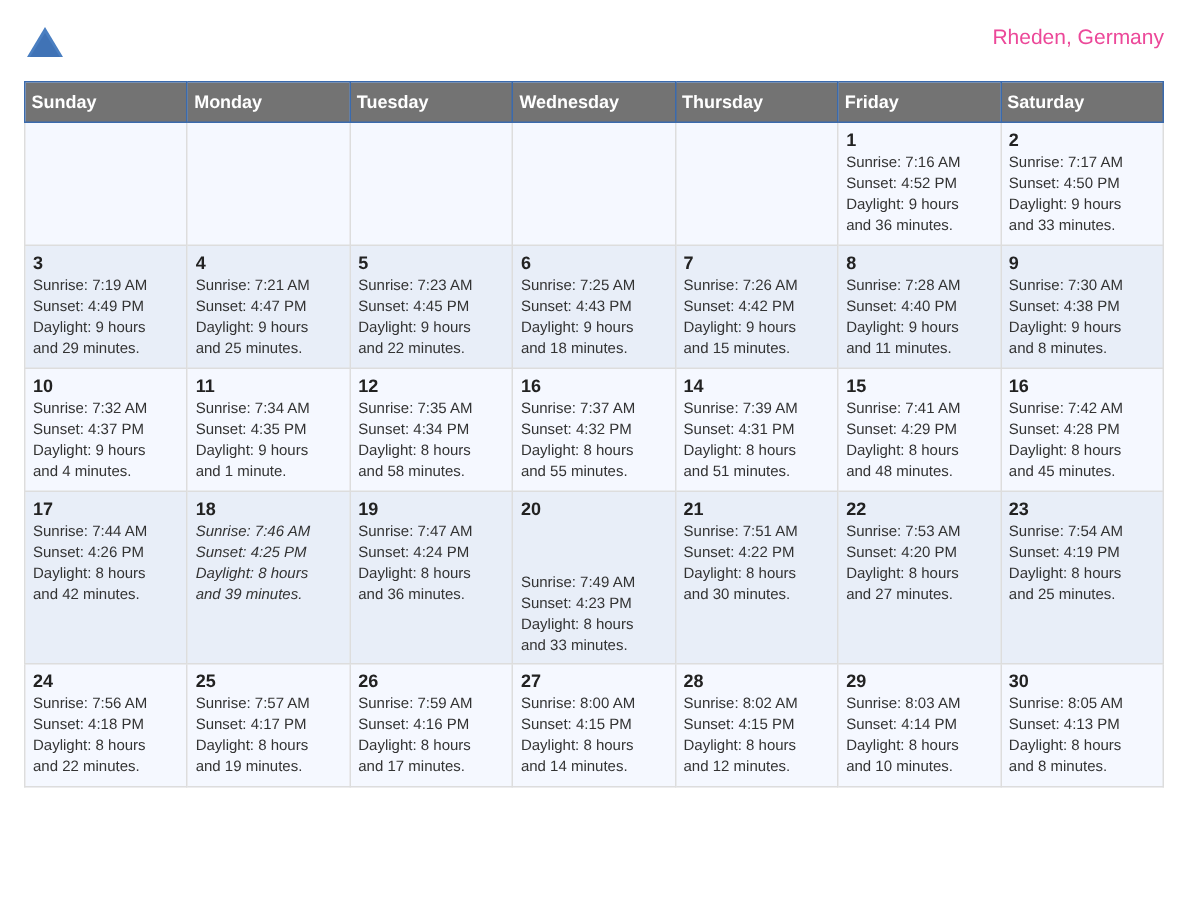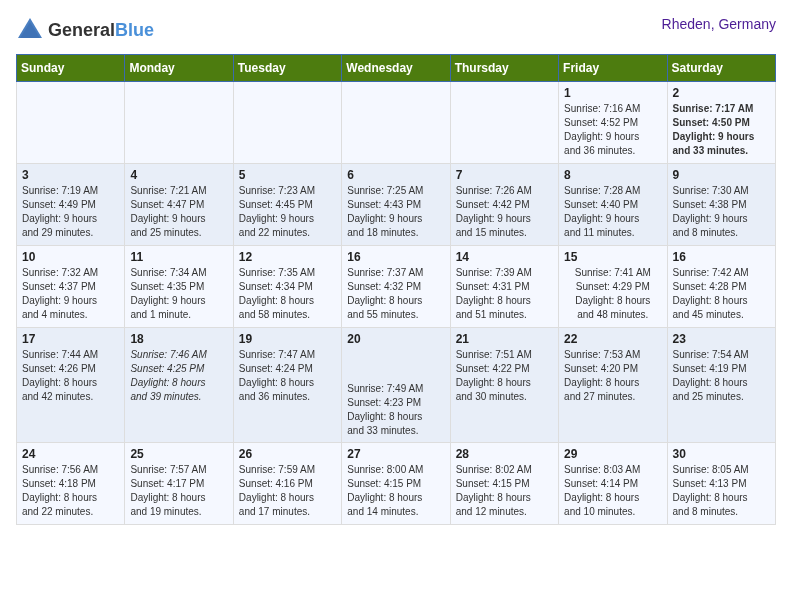--- a/index.html
+++ b/index.html
@@ -38,29 +38,29 @@
     .title-area {
       text-align: right;
     }
     .month-title {
       font-size: 32px;
       font-weight: bold;
       color: #333;
     }
     .location-title {
       font-size: 14px;
-      color: #4c1d95;
+      color: #ec4899;
     }
     .calendar-table {
       width: 100%;
       border-collapse: collapse;
       table-layout: fixed;
     }
     .calendar-table thead tr th {
-      background-color: #4d7c0f;
+      background-color: #737373;
       color: #fff;
       font-size: 12px;
       font-weight: bold;
       padding: 6px 4px;
       text-align: left;
       border: 1px solid #3a6aad;
     }
     .calendar-table tbody tr td {
       vertical-align: top;
       padding: 4px 5px;
@@ -93,23 +93,20 @@
   </style>
 </head>
 <body>
 
 <div class="header-area">
   <div class="logo">
     <svg class="logo-icon" viewBox="0 0 28 28" xmlns="http://www.w3.org/2000/svg">
       <polygon points="14,2 26,22 2,22" fill="#4a7fc1"></polygon>
       <polygon points="14,6 24,22 4,22" fill="#2a5a9f" opacity="0.3"></polygon>
     </svg>
-    <div>
-      <span class="logo-text-general">General</span><span class="logo-text-blue">Blue</span>
-    </div>
   </div>
   <div class="title-area">
     <div class="location-title">Rheden, Germany</div>
   </div>
 </div>
 
 <table class="calendar-table">
   <thead>
     <tr>
     <th>Sunday</th>
@@ -130,21 +127,21 @@
         <td class="empty-cell"></td>
         <td>
           <div class="day-number">1</div>
           <div class="day-info" style="white-space: pre-line;">Sunrise: 7:16 AM
 Sunset: 4:52 PM
 Daylight: 9 hours
 and 36 minutes.</div>
         </td>
         <td>
           <div class="day-number">2</div>
-          <div class="day-info" style="white-space: pre-line; font-weight: bold;">Sunrise: 7:17 AM
+          <div class="day-info" style="white-space: pre-line;">Sunrise: 7:17 AM
 Sunset: 4:50 PM
 Daylight: 9 hours
 and 33 minutes.</div>
         </td>
       </tr>
       <tr>
         <td>
           <div class="day-number">3</div>
           <div class="day-info" style="white-space: pre-line;">Sunrise: 7:19 AM
 Sunset: 4:49 PM
@@ -225,21 +222,21 @@
         </td>
         <td>
           <div class="day-number">14</div>
           <div class="day-info" style="white-space: pre-line;">Sunrise: 7:39 AM
 Sunset: 4:31 PM
 Daylight: 8 hours
 and 51 minutes.</div>
         </td>
         <td>
           <div class="day-number">15</div>
-          <div class="day-info" style="white-space: pre-line; text-align: center;">Sunrise: 7:41 AM
+          <div class="day-info" style="white-space: pre-line;">Sunrise: 7:41 AM
 Sunset: 4:29 PM
 Daylight: 8 hours
 and 48 minutes.</div>
         </td>
         <td>
           <div class="day-number">16</div>
           <div class="day-info" style="white-space: pre-line;">Sunrise: 7:42 AM
 Sunset: 4:28 PM
 Daylight: 8 hours
 and 45 minutes.</div>

